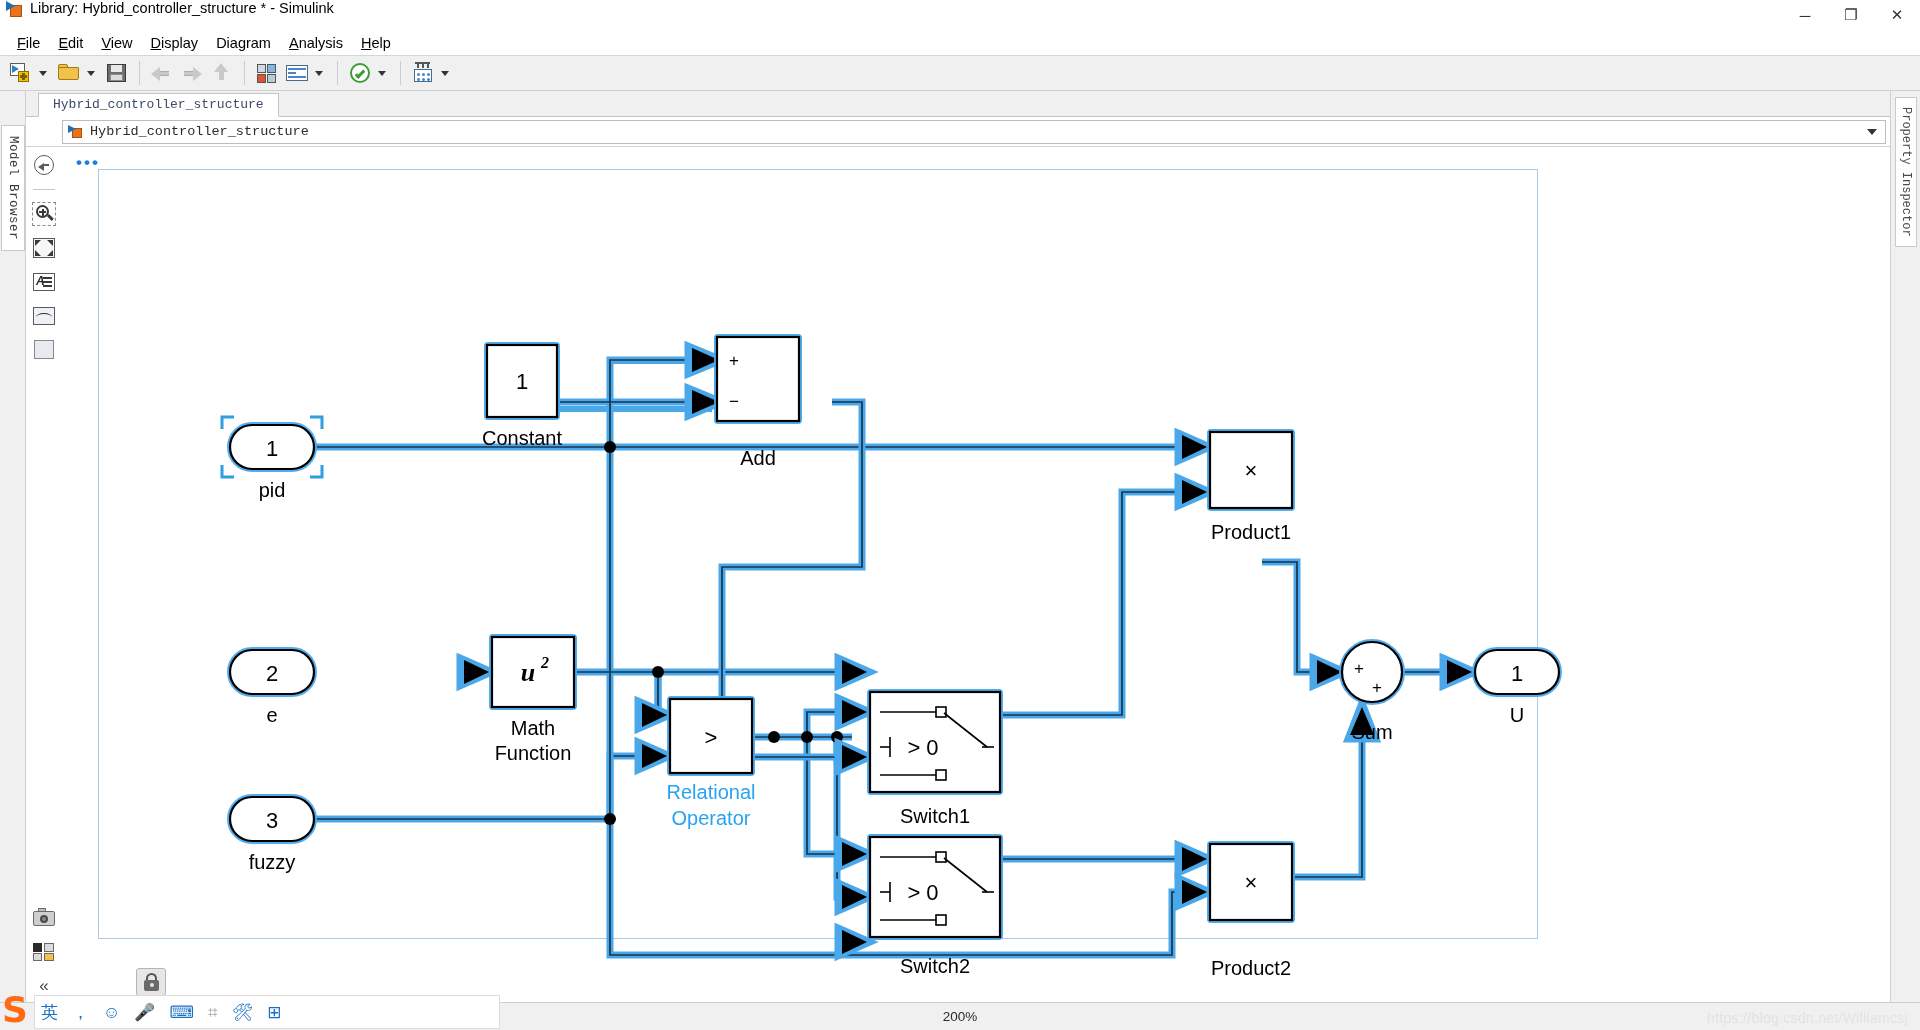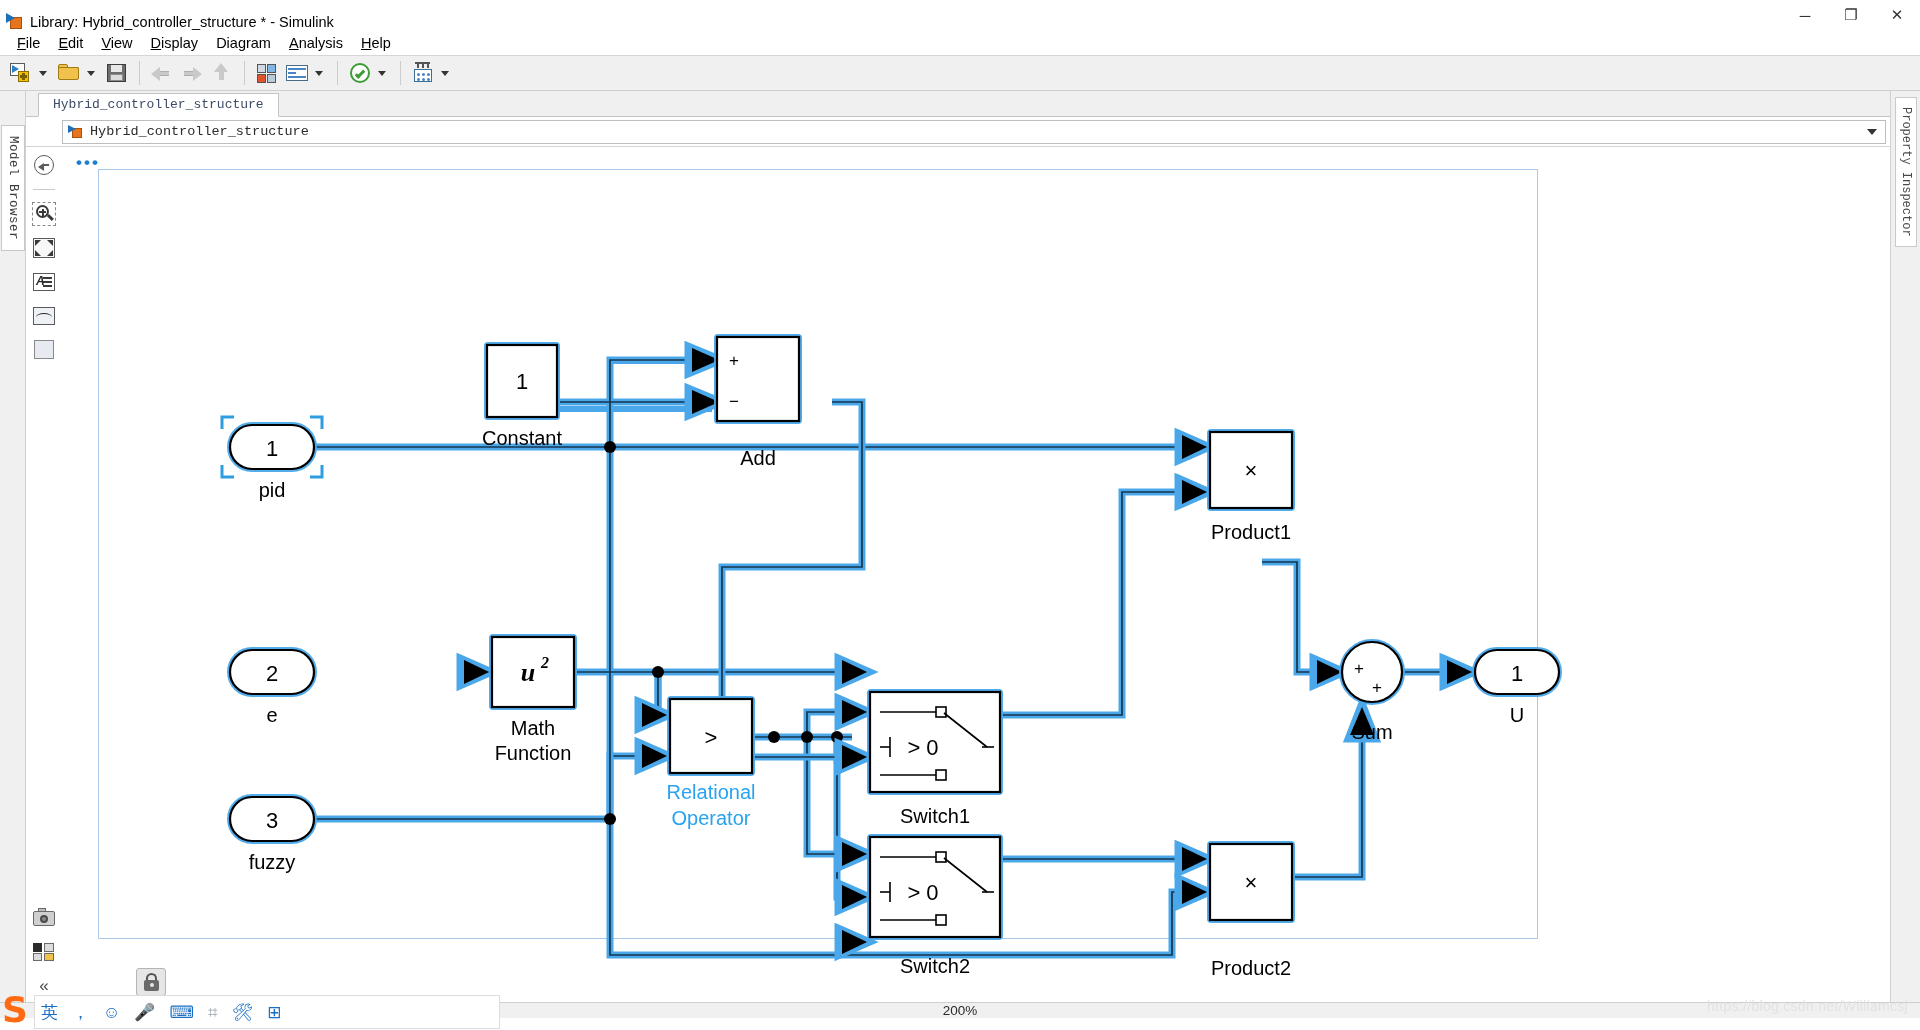--- a/index.html
+++ b/index.html
@@ -7,21 +7,21 @@
     margin: 0; padding: 0;
     width: 1920px; height: 1030px;
     overflow: hidden;
     background: #ffffff;
     font-family: "Liberation Sans", sans-serif;
   }
 
   
   #titlebar {
     height: 30px; background: #ffffff;
-    display: flex; align-items: flex-end;
+    display: flex; align-items: flex-start;
     position: relative;
   }
   #app-icon {
     width: 18px; height: 18px; margin-left: 6px; margin-right: 6px;
     position: relative; flex: 0 0 auto;
   }
   #app-icon .sq {
     position:absolute; left:4px; top:5px; width:12px; height:12px;
     background:#e8731d; border:1px solid #a8500c;
   }
@@ -211,21 +211,21 @@
   #right-rail { width:30px; background:#f0f0f0; border-left:1px solid #d0d0d0;
       display:flex; flex-direction:column; align-items:center; padding-top:6px; }
   #prop-tab {
     writing-mode: vertical-rl; text-orientation: mixed;
     font-family:"Liberation Mono", monospace; font-size:12px; color:#4a4a4a;
     background:#fff; border:1px solid #cacaca; padding:9px 3px; position:relative;
   }
 
   
   #statusbar {
-    height:16px; background:#f0f0f0; border-top:1px solid #cfcfcf;
+    height:28px; background:#f0f0f0; border-top:1px solid #cfcfcf;
     display:flex; align-items:center; position:relative;padding-left:44px;
   }
   #zoom-label { position:absolute; left:50%; transform:translateX(-50%);
       font-size:13.5px; color:#2b2b2b; }
   #watermark { position:absolute; right:12px; bottom:4px;
       font-size:14px; color:#e2e2e2; letter-spacing:0.3px; }
 
   
   #ime {
     position:absolute; left:0; bottom:0; height:36px; width:500px;

